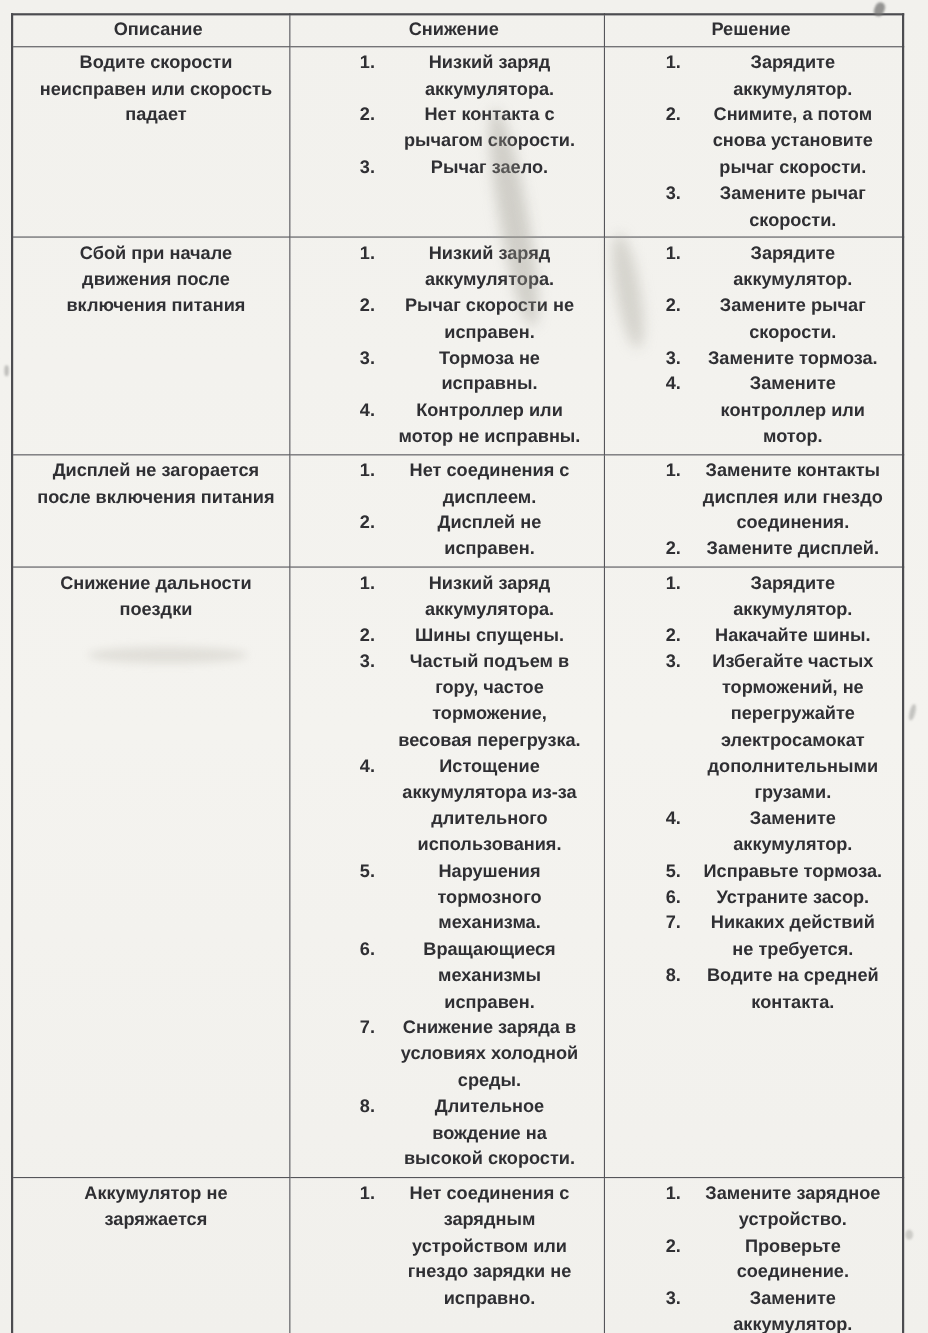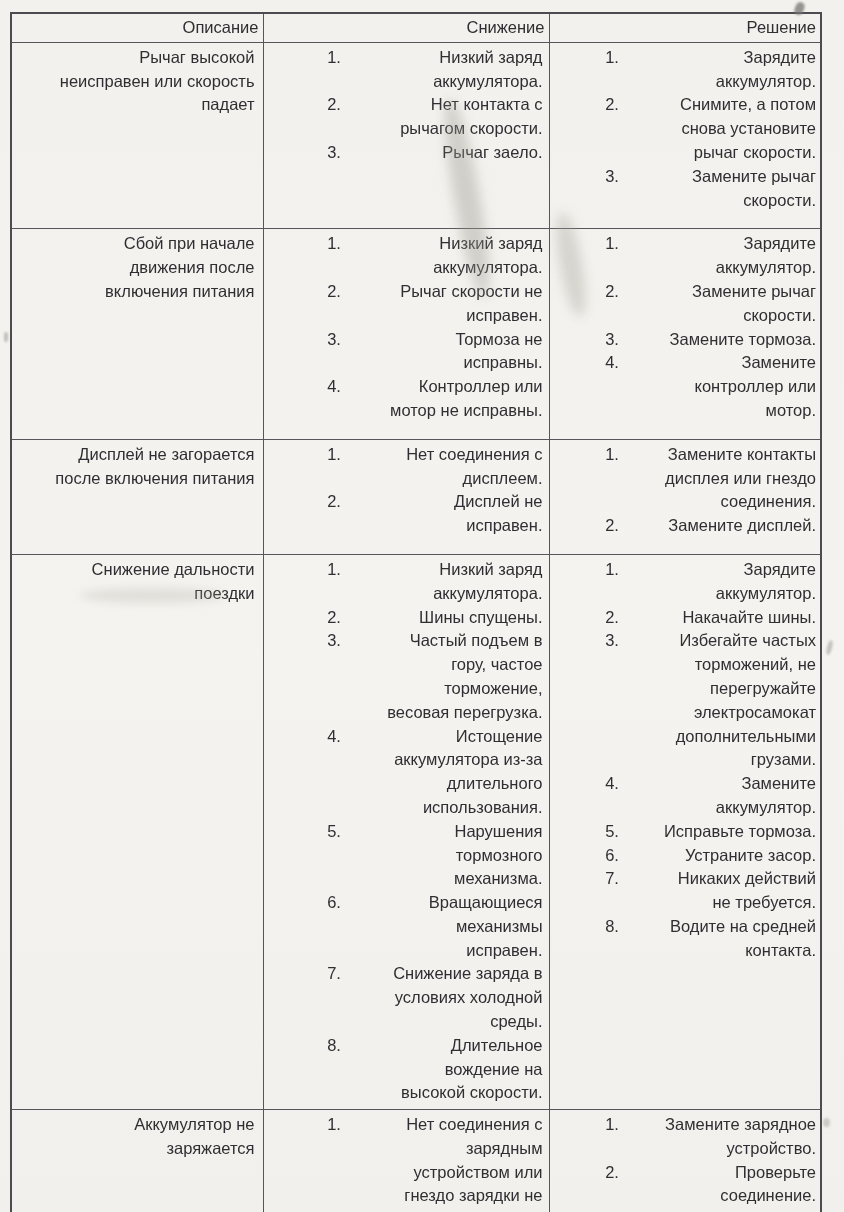--- a/index.html
+++ b/index.html
@@ -15,29 +15,29 @@
     position:absolute;left:10px;top:12px;
     width:810px;border-collapse:collapse;table-layout:fixed;
     font-size:16.5px;line-height:23.8px;
   }
   table.ts col.c1{width:252px;}
   table.ts col.c2{width:286px;}
   table.ts col.c3{width:272px;}
   table.ts th, table.ts td{
     border:1.6px solid #55555a;
     vertical-align:top;
-    font-weight:normal;
-    text-align:right;
+    font-weight:bold;
+    text-align:center;
   }
   table.ts{border:2px solid #4c4c50;border-bottom-width:3px;}
   th.hdr{height:21px;padding:2px 4px 2px 17px;}
   th.hdr3{padding-left:0;}
   td.desc{padding:3px 8px 3px 17px;white-space:pre-line;}
   td.cell2{padding:3px 6px 3px 18px;}
-  td.cell3{padding:3px 4px 16px 12px;}
+  td.cell3{padding:3px 4px 3px 12px;}
   ol.num{margin:0;padding:0 0 0 64px;}
   td.cell3 ol.num{padding-left:62px;}
   ol.num li{margin:0;padding-left:2px;white-space:pre-line;}
   
   .smudge-a{
     position:absolute;left:454px;top:98px;width:26px;height:200px;
     background:rgba(158,155,146,0.40);border-radius:48%;
     transform:rotate(-10deg);filter:blur(6px);
   }
   .smudge-b{
@@ -67,21 +67,21 @@
         <col class="c3">
       </colgroup>
     <tbody>
         <tr>
       <th class="hdr">Описание</th>
       <th class="hdr">Снижение</th>
       <th class="hdr hdr3">Решение</th>
     </tr>
 
     <tr style="height:169px;">
-      <td class="desc">Рычаг высокой
+      <td class="desc">Водите скорости
 неисправен или скорость
 падает</td>
       <td class="cell2">
         <ol class="num">
           <li>Низкий заряд
 аккумулятора.</li>
           <li>Нет контакта с
 рычагом скорости.</li>
           <li>Рычаг заело.</li>
         </ol>

